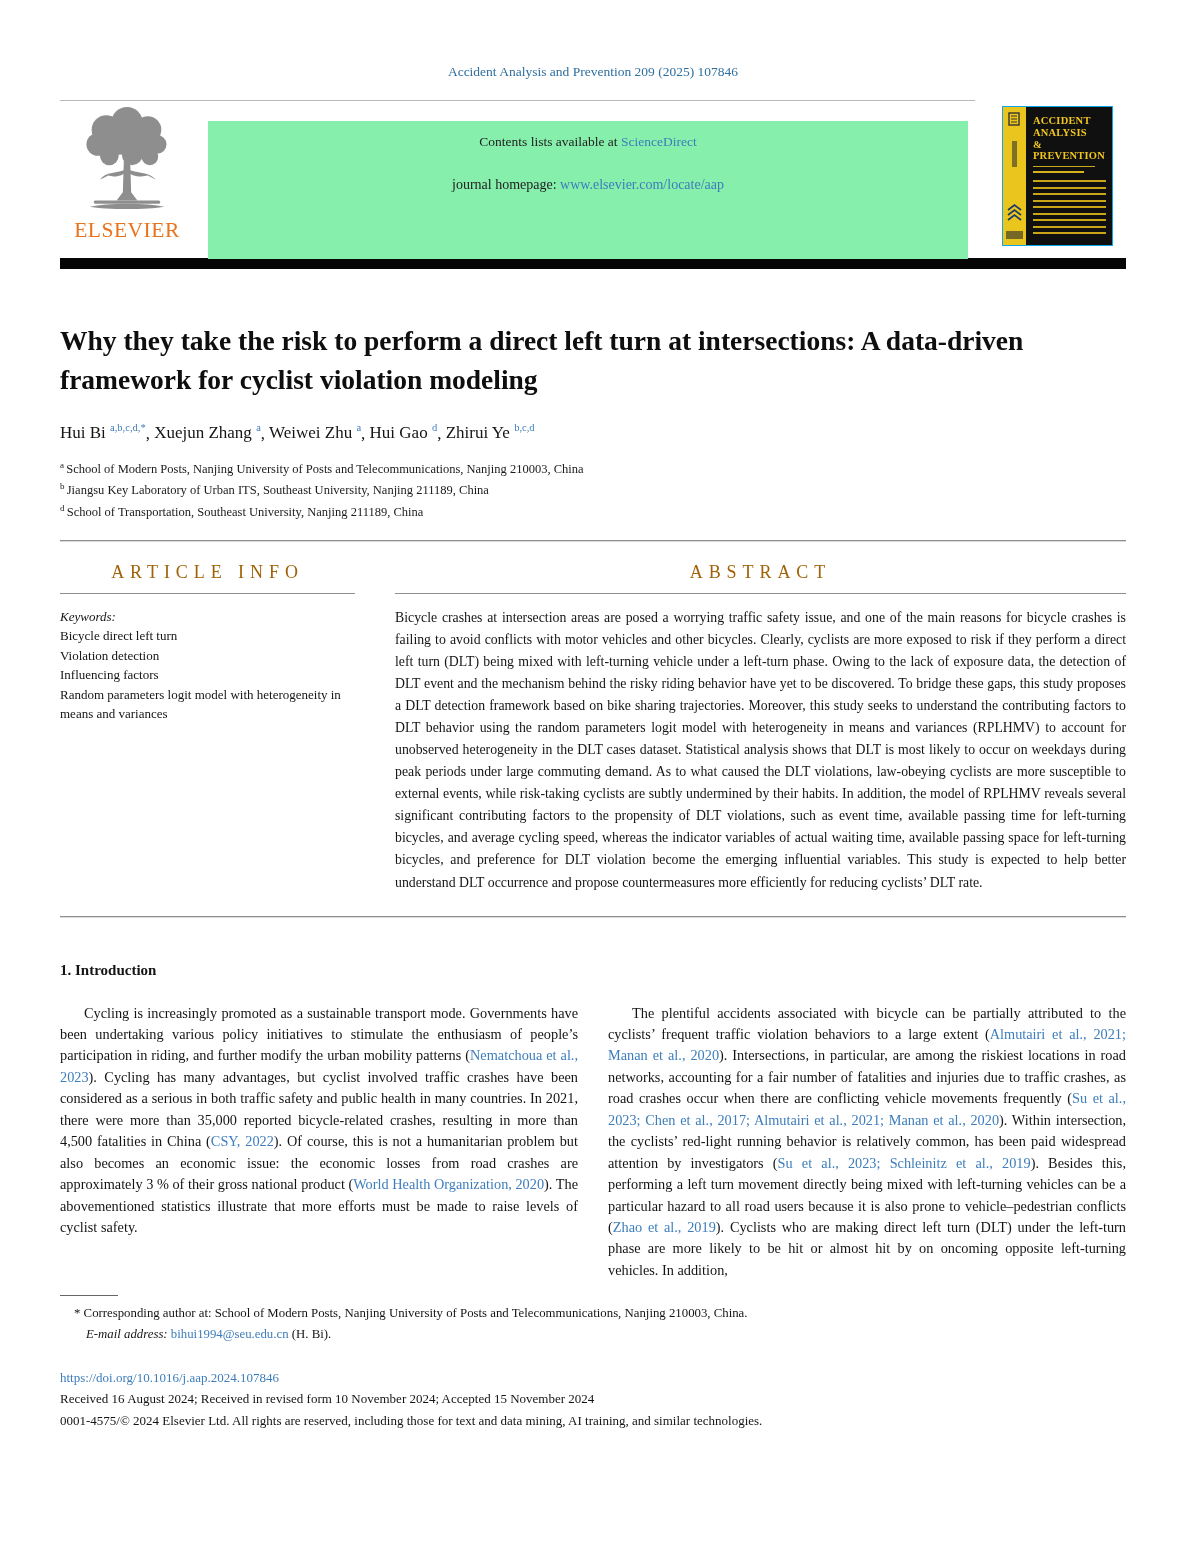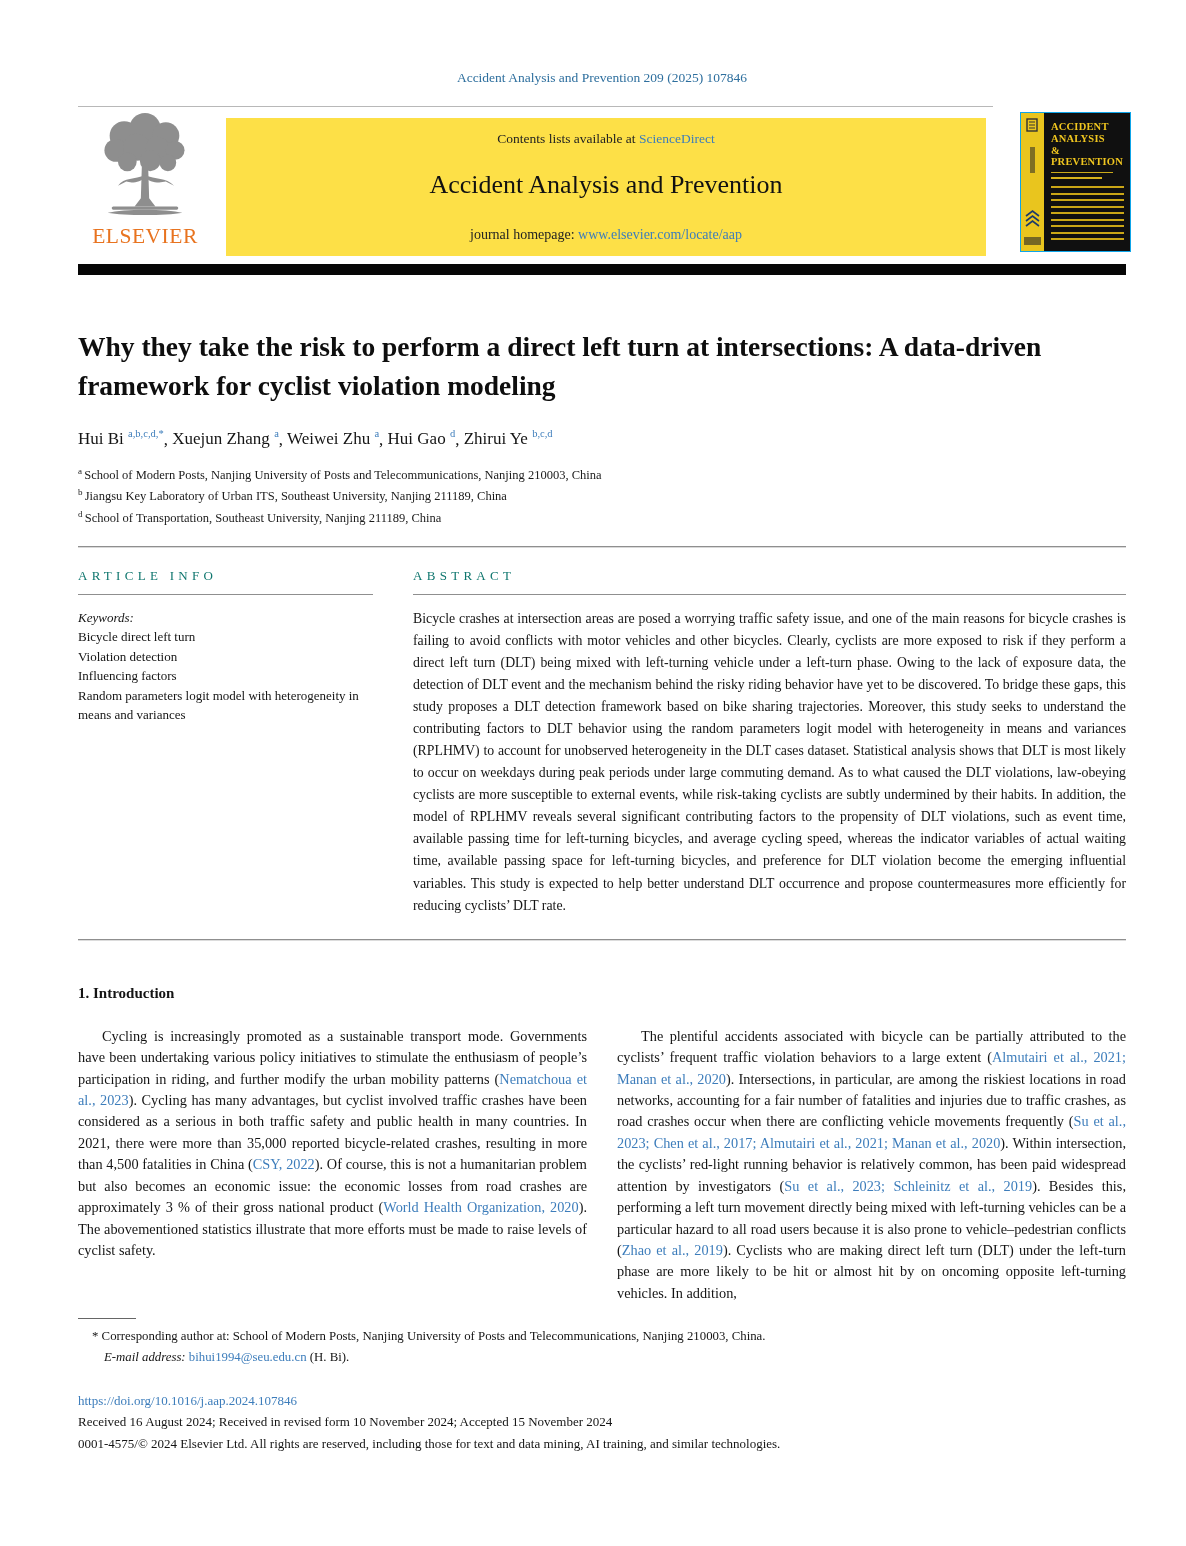--- a/index.html
+++ b/index.html
@@ -2,31 +2,31 @@
 <html><head>
 <meta charset="utf-8">
 <style>
   * { margin:0; padding:0; box-sizing:border-box; }
   html,body { background:#ffffff; }
   .page {
     width:1186px; height:1546px; margin:0 auto; background:#fff;
     font-family:"Liberation Serif","DejaVu Serif",serif; color:#141414;
     overflow:hidden; position:relative;
   }
-  .content { padding:8px 60px;margin-left:18px; }
+  .content { padding:2px 60px; }
 
   .top-citation { padding-top:62px; text-align:center; font-size:13.5px; color:#2e6f9e; }
   .top-rule { margin-top:20px; height:1px; background:#b8b8b8; width:915px; }
 
   .header-main { margin-top:5px; position:relative; height:140px; }
   .logo { position:absolute; left:2px; top:0; width:130px; height:140px; text-align:center; }
   .logo svg { display:block; margin:0 auto; width:104px; height:110px; }
   .logo-text { font-size:21.5px; color:#e8731f; letter-spacing:0.5px; margin-top:2px; }
 
-  .header-box { position:absolute; left:148px; top:6px; width:760px; height:138px; background:#fde047; text-align:center; }
+  .header-box { position:absolute; left:148px; top:15px; width:760px; height:138px; background:#86efac; text-align:center; }
   .hb-contents { padding-top:13px; font-size:13.5px; color:#222; }
   .hb-title { margin-top:23px; font-size:26px; color:#111; }
   .hb-homepage { margin-top:27px; font-size:14px; color:#222; }
 
   .lnk { color:#3d7dbb; cursor:pointer; text-decoration:none; }
 
   .cover { position:absolute; left:942px; top:0; width:111px; height:140px; background:#101010; border:1px solid #0ea5e9; display:flex;font-family:Liberation Serif, serif; }
   .cover-strip { width:23px; background:#e9c51e; position:relative; }
   .strip-top { position:absolute; top:5px; left:4px; width:14px; height:14px; color:#222; }
   .strip-issn { position:absolute; top:34px; left:9px; width:5px; height:26px; background:rgba(40,40,40,.55); }
@@ -44,21 +44,21 @@
   .paper-title { margin-top:52px; font-size:27.5px; line-height:1.43; color:#0e0e0e; max-width:980px; }
   .authors { margin-top:23px; font-size:17px; }
   .authors sup.asup { color:#3d7dbb; font-size:10.5px; }
   .affils { margin-top:15px; }
   .affil { font-size:12.5px; line-height:1.6; color:#1a1a1a; }
   .affil sup { font-size:9px; }
 
   .rule-full { margin-top:18px; height:2px; border-top:1px solid #8f8f8f; border-bottom:1px solid #d9d9d9; }
 
   .info-grid { display:grid; grid-template-columns:295px 1fr; column-gap:40px; }
-  .col-heading { padding-top:20px; font-size:13px; letter-spacing:0.33em; color:#0f766e; }
+  .col-heading { padding-top:20px; font-size:18px; letter-spacing:0.33em; color:#a16207;text-align:center; }
   .heading-rule { margin-top:10px; height:1px; background:#8f8f8f; }
   .keywords { margin-top:13px; font-size:13px; line-height:1.5; }
   .kw-label { font-style:italic; }
   .abstract-text { margin-top:13px; font-size:13.8px; line-height:1.6; text-align:justify; }
 
   .rule-bottom { margin-top:22px; height:2px; border-top:1px solid #8f8f8f; border-bottom:1px solid #dcdcdc; }
 
   .intro-heading { margin-top:44px; font-weight:bold; font-size:15px; }
   .columns { display:flex; gap:30px; margin-top:24px; }
   .col { width:518px; font-size:14.3px; line-height:1.5; text-align:justify; }
@@ -103,21 +103,20 @@
             <path d="M14 96 C30 92 70 92 86 96 C70 99 30 99 14 96 Z"></path>
           </g>
         </svg>
         <div class="logo-text">ELSEVIER</div>
       </div>
 
       <div class="header-box">
         <div class="hb-contents">
           <span>Contents lists available at </span><span class="lnk">ScienceDirect</span>
         </div>
-        <div class="hb-title">Accident Analysis and Prevention</div>
         <div class="hb-homepage">
           <span>journal homepage: </span><span class="lnk">www.elsevier.com/locate/aap</span>
         </div>
       </div>
 
       <div class="cover">
         <div class="cover-strip">
           <svg class="strip-top" viewBox="0 0 14 14">
             <rect x="2" y="1" width="10" height="12" fill="none" stroke="#333" stroke-width="1.4"></rect>
             <line x1="4" y1="4" x2="10" y2="4" stroke="#333" stroke-width="1"></line>

